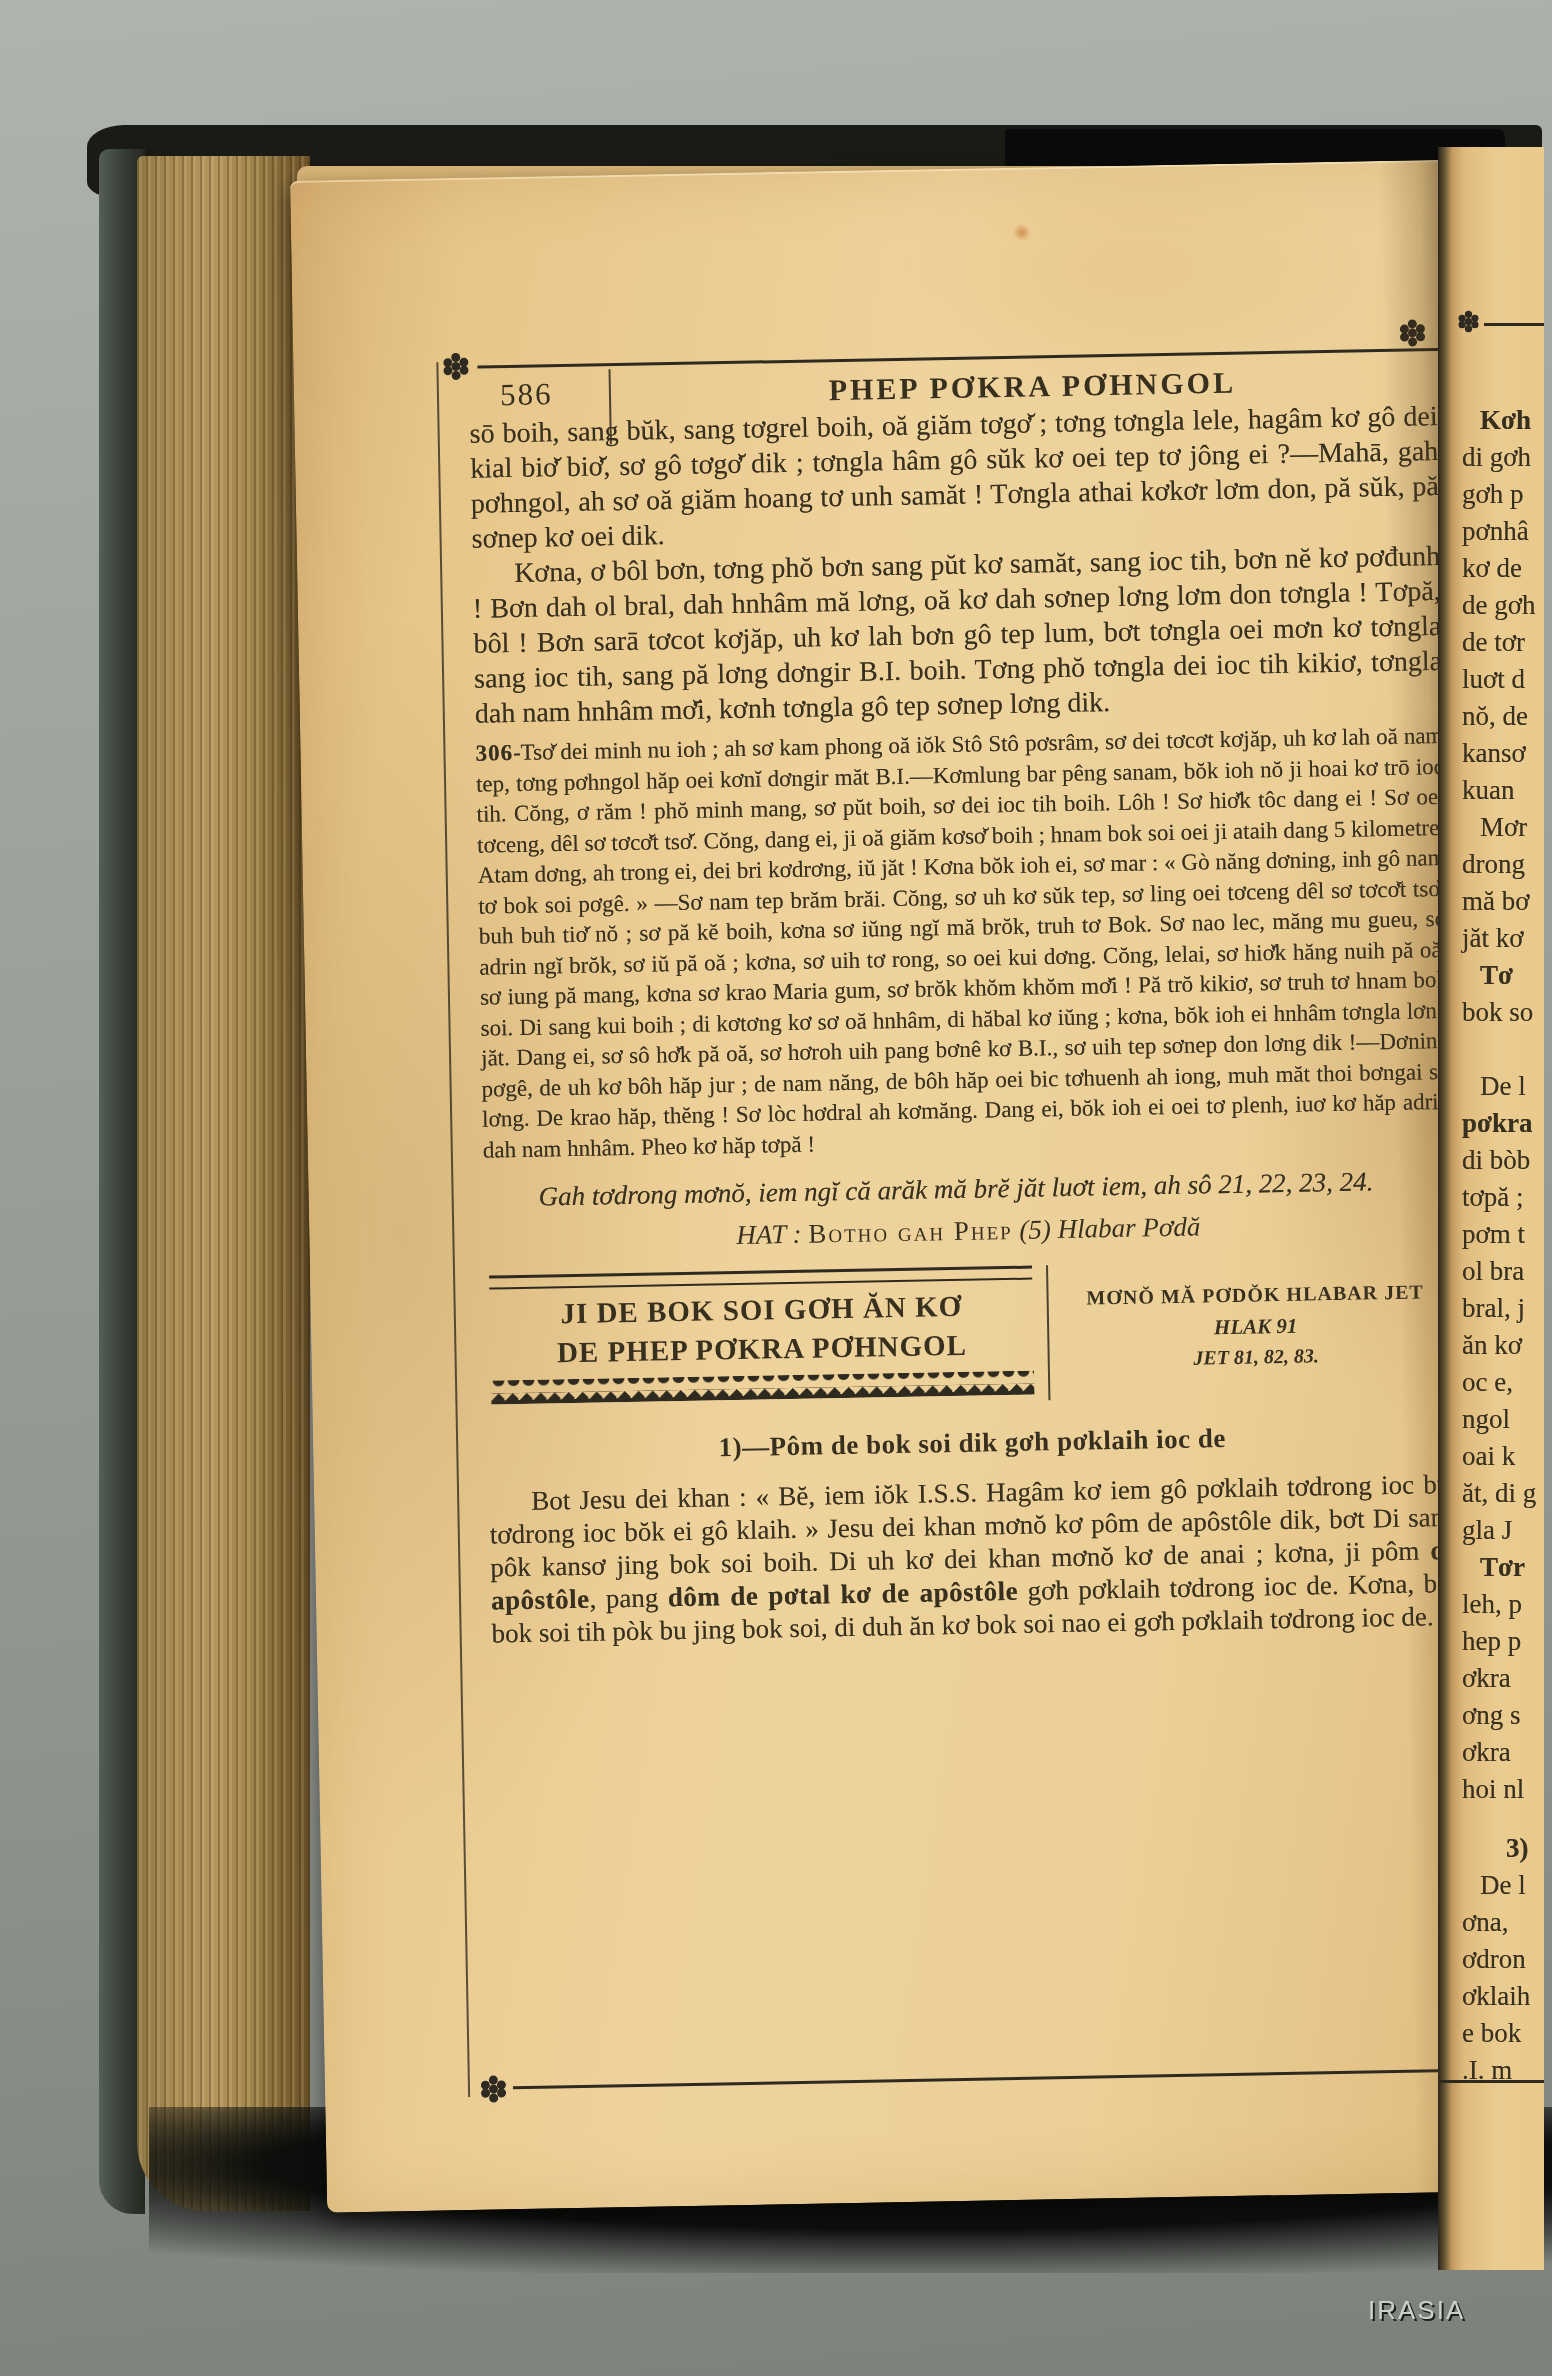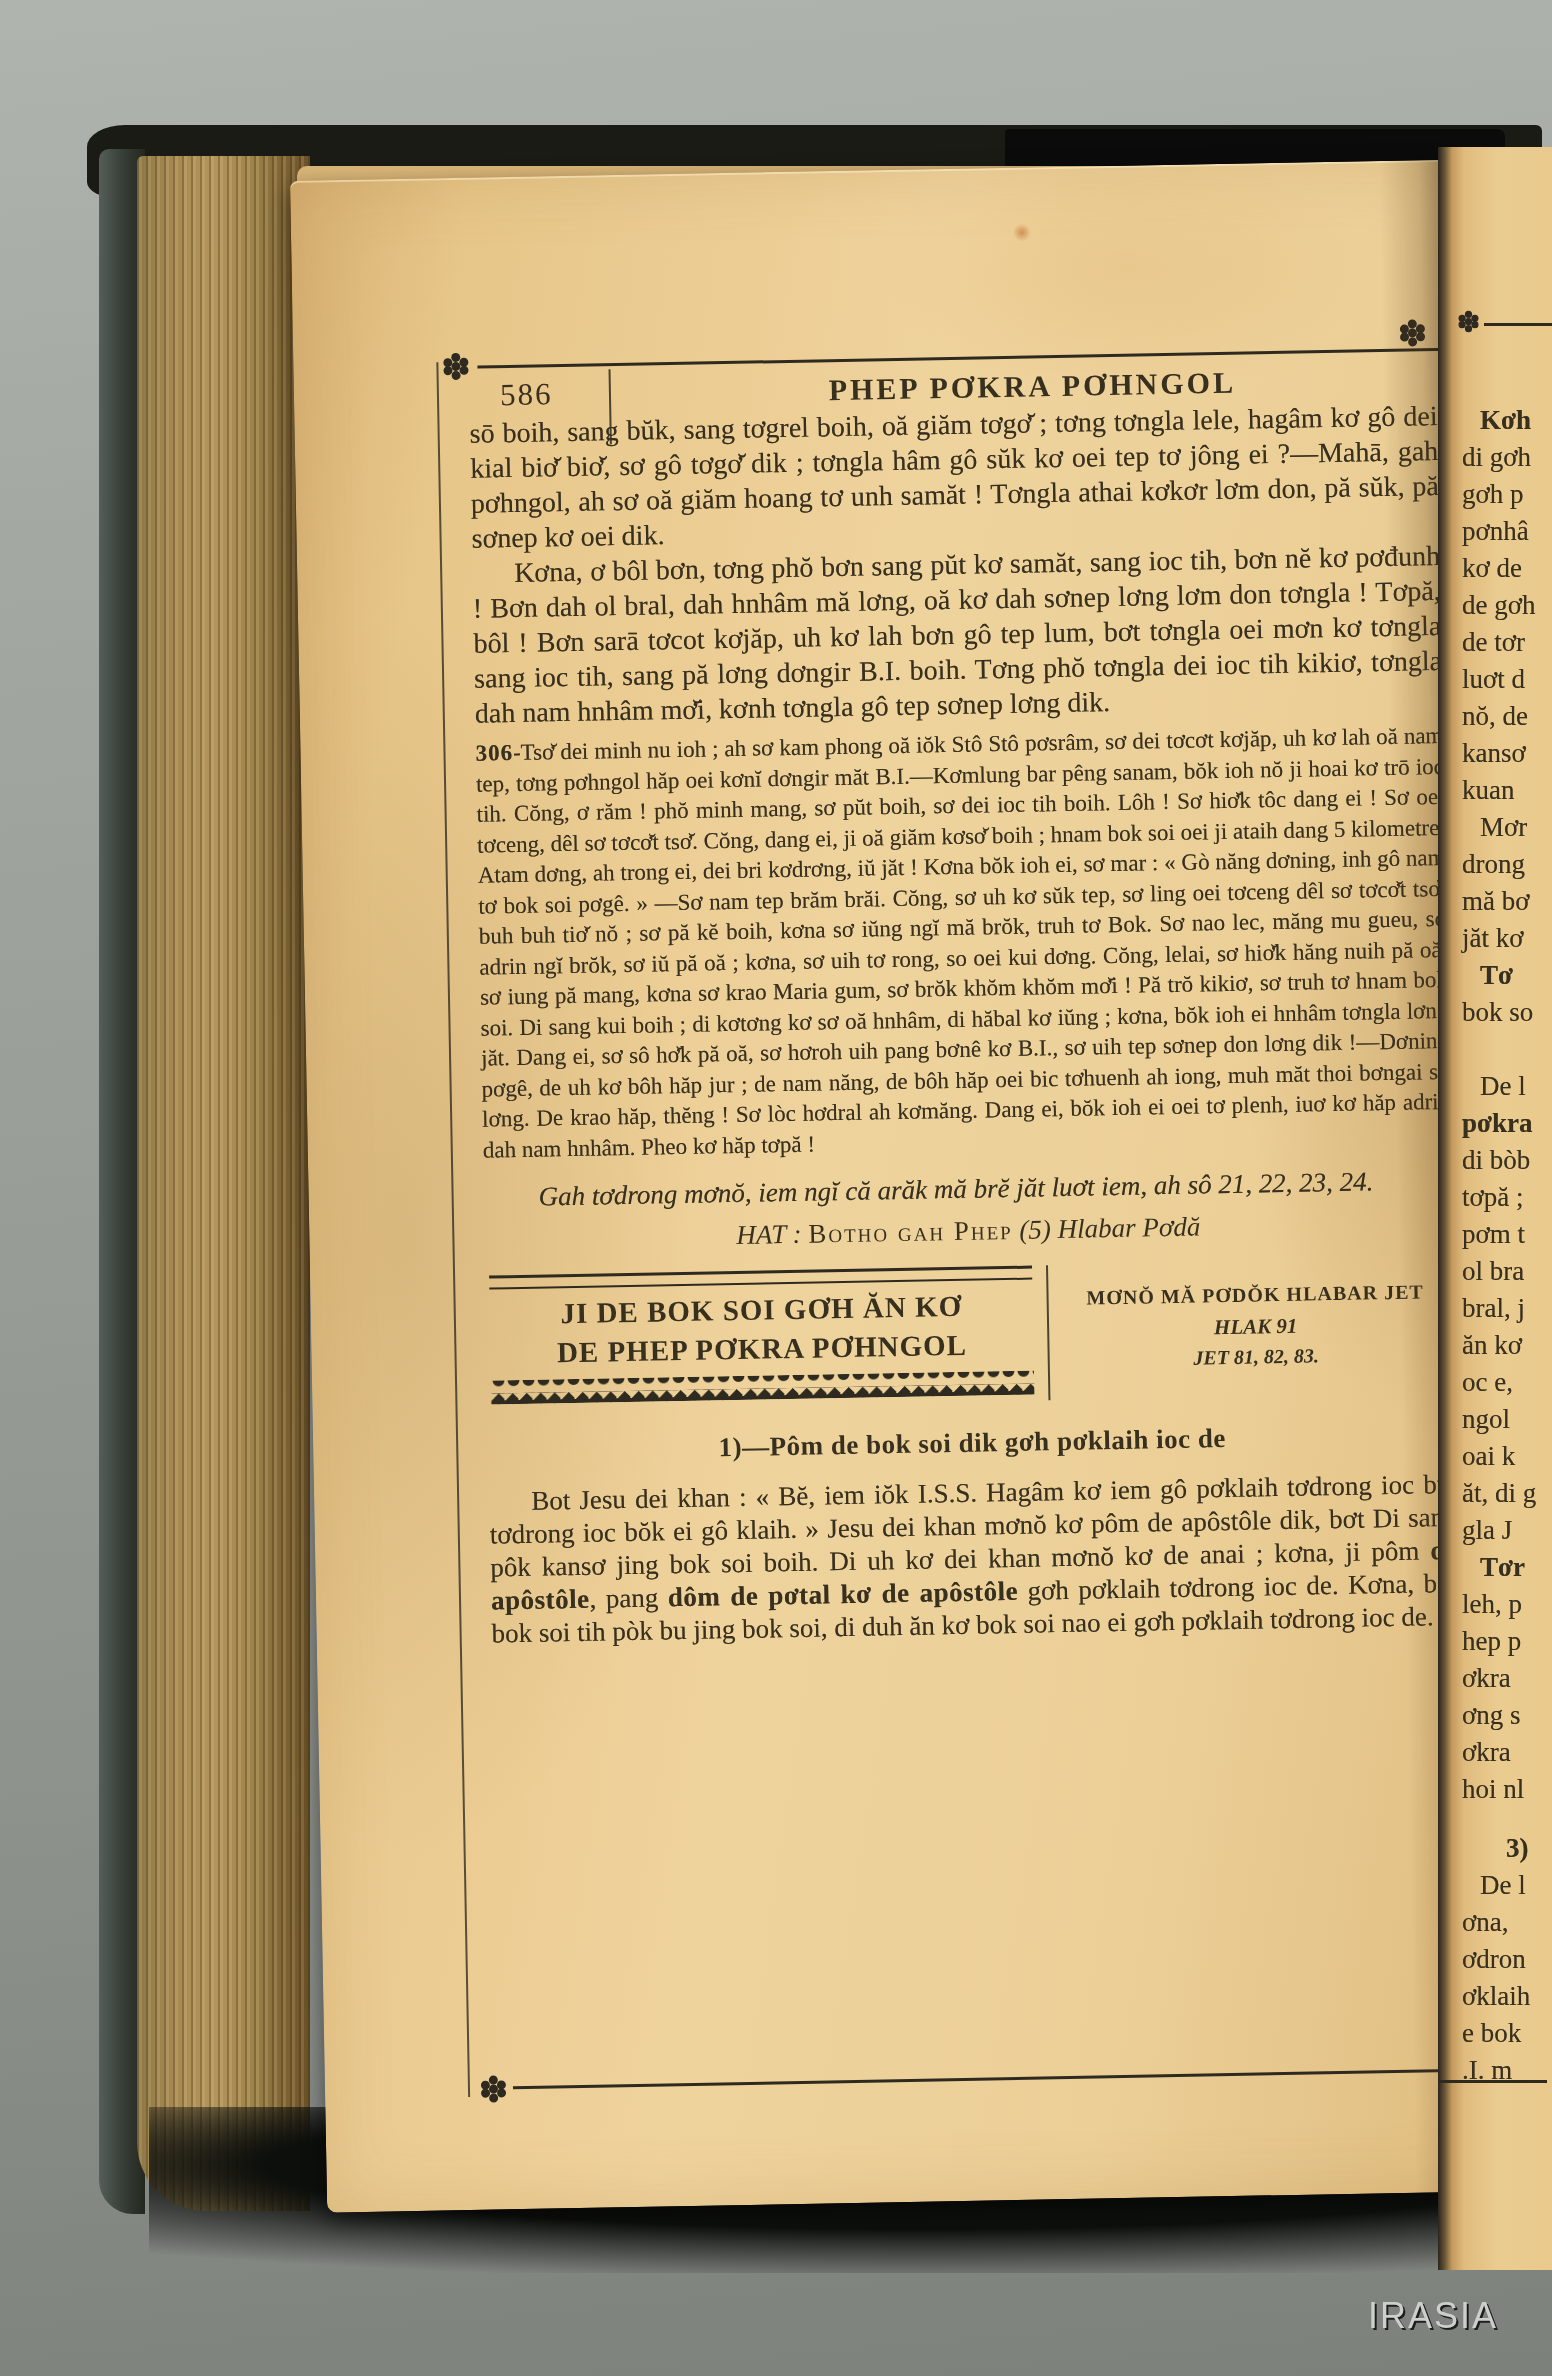--- a/index.html
+++ b/index.html
@@ -60,32 +60,32 @@
   .refbox{flex:1;display:flex;flex-direction:column;justify-content:center;text-align:center;padding:4px 0 10px 8px;}
   .ref1{font-weight:bold;font-size:20px;letter-spacing:1px;}
   .ref2{font-weight:bold;font-style:italic;font-size:21px;margin-top:8px;}
   .ref3{font-weight:bold;font-style:italic;font-size:20px;margin-top:6px;}
   .subhead{margin-top:26px;text-align:center;font-weight:bold;font-size:27px;letter-spacing:0.5px;}
   .final{margin-top:18px;font-size:27px;line-height:33px;text-align:justify;text-indent:42px;text-shadow:0 0 0.5px rgba(56,48,31,.55);}
   .final b{letter-spacing:0.5px;}
   .gutter-shade{position:absolute;right:-2px;top:0;bottom:0;width:73px;border-radius:0 12px 16px 0;
     background:linear-gradient(90deg, rgba(80,50,15,0), rgba(90,60,20,.22) 55%, rgba(40,25,8,.5));}
   
-  .page-right{position:absolute;left:1438px;top:147px;width:115px;height:2123px;overflow:hidden;
+  .page-right{position:absolute;left:1438px;top:147px;width:106px;height:2123px;overflow:hidden;
     background:linear-gradient(90deg,#2a241c 0,#6b5836 7px,#c49a5e 14px,#e0bb7e 26px,#ebcc90 61px,#e9c98c 100%);}
   .sliver-rule{position:absolute;left:46px;top:176px;width:79px;height:3px;background:#2f2a20;}
   .sliver-flower{position:absolute;left:26px;top:170px;transform:scale(.8);}
   .strip{position:absolute;left:24px;top:255px;width:109px;color:#38301f;font-size:27px;line-height:37px;text-shadow:0 0 0.5px rgba(56,48,31,.5);}
   .frag.b{font-weight:bold;}
   .frag.ind{padding-left:18px;}
   .frag.ind2{padding-left:44px;}
   .sliver-rule-bottom{position:absolute;left:0;top:1933px;width:109px;height:3px;background:#2f2a20;}
   
   .watermark{position:absolute;left:1368px;top:2295px;font-family:"Liberation Sans","DejaVu Sans",sans-serif;
-    font-size:36px;letter-spacing:2px;color:#ccd0cb;text-shadow:2px 2px 0 rgba(18,18,18,.9);}
+    font-size:26px;letter-spacing:2px;color:#ccd0cb;text-shadow:2px 2px 0 rgba(18,18,18,.9);}
 </style>
 </head>
 <body>
 
 <div class="scene">
 
   <div class="top-edge"></div>
   <div class="top-edge-right"></div>
   <div class="cover-edge"></div>
   <div class="stack"></div>

